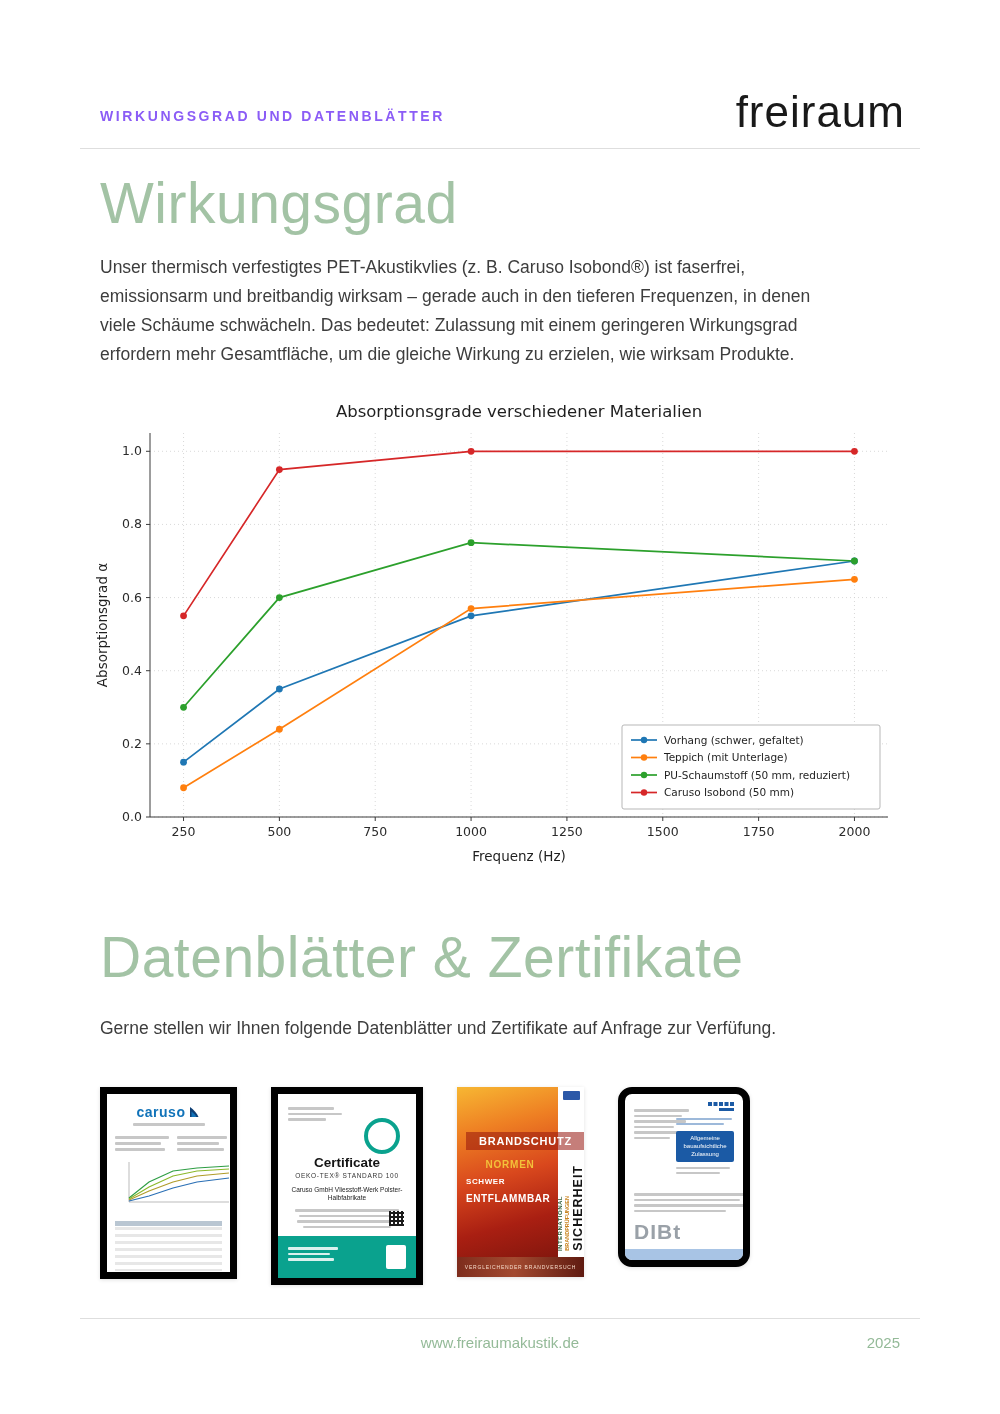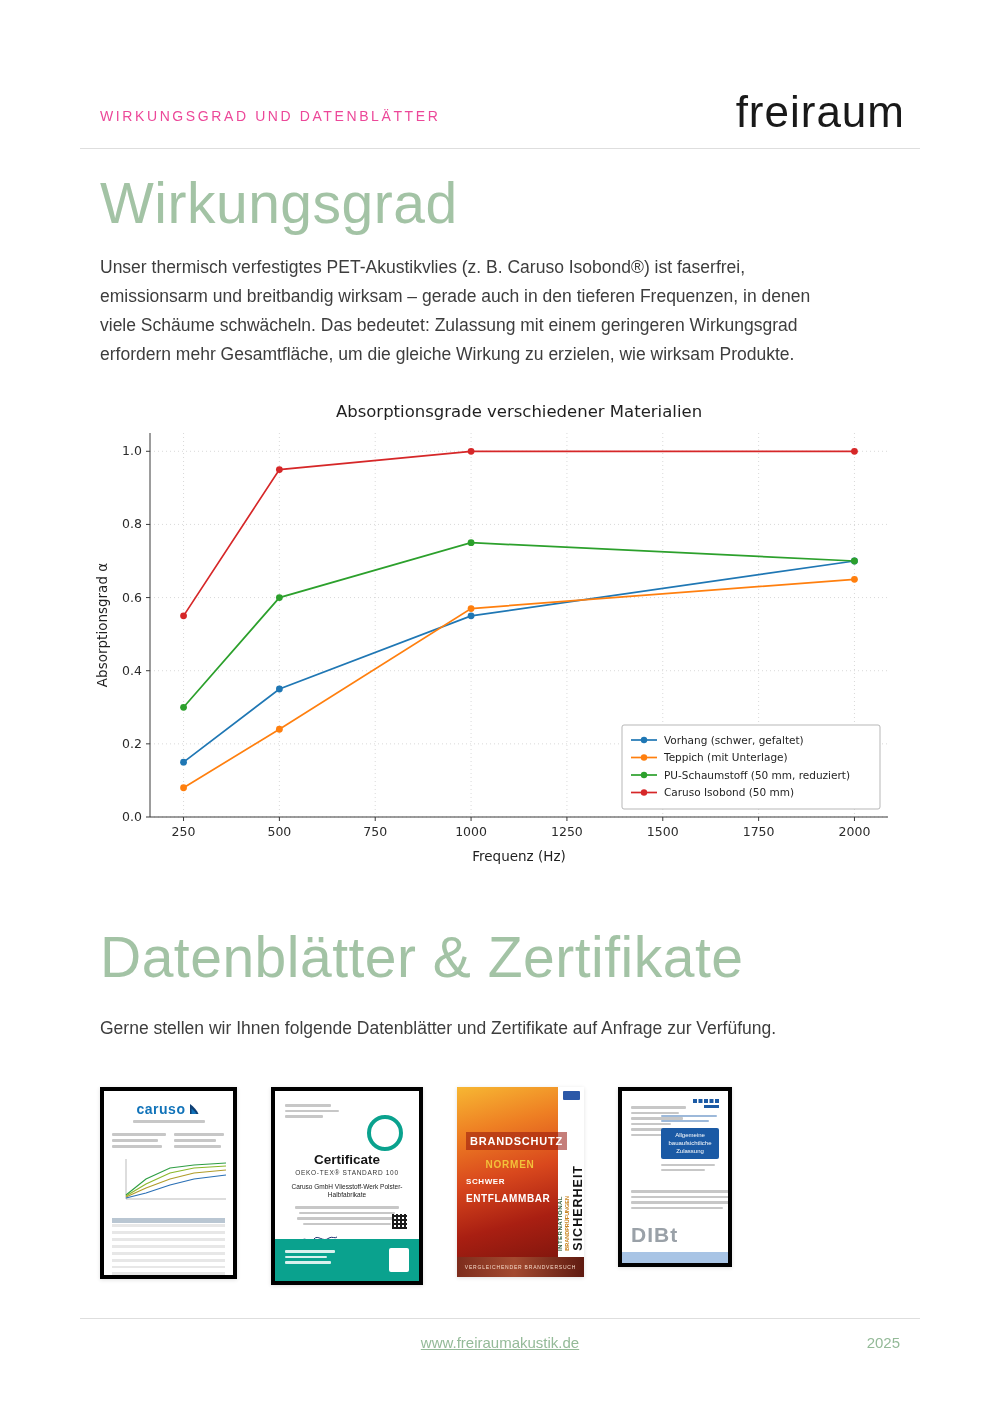--- a/index.html
+++ b/index.html
@@ -2,41 +2,41 @@
 <html><head>
 <meta charset="utf-8">
 <style>
   html,body{margin:0;padding:0;background:#ffffff;}
   .page{position:relative;width:1000px;height:1414px;background:#fff;overflow:hidden;
         font-family:"Liberation Sans",sans-serif;color:#3d3d3d;}
 
   
   .header{display:flex;justify-content:space-between;align-items:flex-end;
           margin:0 95px 0 100px;padding-top:68px;}
-  .eyebrow{font-size:14px;letter-spacing:2.6px;color:#ec4899;font-weight:400;padding-bottom:10px;margin-top:40px;}
+  .eyebrow{font-size:14px;letter-spacing:2.6px;color:#8b5cf6;font-weight:700;padding-bottom:10px;margin-top:40px;}
   .logo{font-size:44px;font-weight:400;color:#191919;letter-spacing:1px;line-height:1;}
   .rule{border:none;border-top:1px solid #dedede;margin:14px 80px 0 80px;}
 
   
   h1.big{margin:24px 0 0 100px;font-size:57px;font-weight:400;color:#a3c3a5;letter-spacing:.5px;line-height:1.08;}
   .copy{margin:18px 0 0 100px;font-size:17.5px;line-height:29px;color:#3d3d3d;}
   .copy div{white-space:nowrap;}
 
   
   .chart-block{margin:30px 0 0 92px;width:820px;}
   svg.main-chart{display:block;}
   svg.main-chart text{font-family:"DejaVu Sans",sans-serif;}
   .tick{font-size:12.5px;fill:#2b2b2b;}
   .axis-label{font-size:13.5px;fill:#1f1f1f;}
   .chart-title{font-size:16.5px;fill:#1f1f1f;}
   .legend-text{font-size:10.5px;fill:#1f1f1f;}
 
   
   .thumbs{display:flex;align-items:flex-start;gap:34px;margin:44px 0 0 100px;}
-  .thumb{position:relative;background:#fff;border:4px solid #000000;
+  .thumb{position:relative;background:#fff;border:7px solid #000000;
          box-shadow:0 1px 4px rgba(0,0,0,.12);overflow:hidden;box-sizing:border-box;}
   .bar{height:3px;background:#c7c7c7;border-radius:1px;margin:3px auto;}
   .bar.left{margin:3px 0;}
 
   
   .t-caruso{width:137px;height:192px;padding:8px 8px;}
   .c-logo-row{display:flex;justify-content:center;align-items:center;gap:3px;margin-top:2px;}
   .caruso-word{font-size:14px;font-weight:700;color:#1173b9;letter-spacing:.5px;}
   .c-two-col{display:flex;gap:8px;margin-top:7px;}
   .c-two-col>div{flex:1;}
@@ -65,44 +65,44 @@
            background:linear-gradient(165deg,#f7b733 0%,#ee7f23 22%,#d9481d 45%,#a91f12 68%,#6e120b 100%);}
   .v-strip{position:absolute;top:0;right:0;bottom:20px;width:26px;background:#fff;
            display:flex;flex-direction:row;justify-content:center;align-items:flex-end;gap:1px;padding-bottom:6px;box-sizing:border-box;}
   .vtxt{writing-mode:vertical-rl;transform:rotate(180deg);white-space:nowrap;}
   .v-int{font-size:6px;color:#2e5d3a;font-weight:700;letter-spacing:.5px;}
   .v-acc{font-size:5.5px;color:#c8821e;font-weight:700;}
   .v-sich{font-size:12.5px;color:#141414;font-weight:700;letter-spacing:1px;}
   .nova-logo{position:absolute;top:4px;right:4px;width:17px;height:9px;background:#2b58a8;border-radius:1px;}
   .b-main{position:absolute;top:44px;left:9px;right:30px;}
   .b-title{display:inline-block;background:rgba(150,20,12,.55);color:#fff;font-weight:700;
-           font-size:11px;letter-spacing:.8px;padding:3px 4px;}
+           font-size:11px;letter-spacing:.8px;padding:3px 13px;}
   .b-sub{color:#f3c13a;font-weight:700;font-size:10px;letter-spacing:.8px;margin-top:9px;text-align:center;}
   .b-l1{color:#fff;font-weight:700;font-size:8px;letter-spacing:.6px;margin-top:7px;}
   .b-l2{color:#fff;font-weight:700;font-size:10px;letter-spacing:.6px;margin-top:7px;}
   .b-strip{position:absolute;left:0;right:0;bottom:0;height:20px;
            background:linear-gradient(90deg,#7d2c1c,#a34a30 45%,#5f1a10);
            display:flex;align-items:center;justify-content:center;}
   .b-caption{font-size:5px;letter-spacing:.8px;color:#f4d9c8;}
 
   
-  .t-dibt{width:114px;height:180px;}
+  .t-dibt{width:132px;height:180px;border-radius:14px;}
   .d-left{position:absolute;top:12px;left:9px;width:58px;}
   .d-right{position:absolute;top:8px;right:9px;width:58px;}
   .d-right .bar{background:#9db9da;}
   .zulassung-box{margin-top:6px;background:#1b5aa5;color:#fff;font-size:6px;line-height:1.3;
                  text-align:center;padding:4px 3px;border-radius:2px;}
   .d-mid{position:absolute;top:96px;left:9px;right:9px;}
   .dibt-word{position:absolute;left:9px;bottom:16px;font-size:21px;font-weight:700;color:#9aa1a8;letter-spacing:1px;}
   .d-band{position:absolute;left:0;right:0;bottom:0;height:11px;background:#a8c4e5;}
 
   
   .footer{position:absolute;left:80px;right:80px;top:1318px;}
   .footer-row{position:relative;margin-top:15px;}
-  .footer-url{display:block;text-align:center;color:#94ba98;font-size:15px;text-decoration:underline;}
+  .footer-url{display:block;text-align:center;color:#94ba98;font-size:15px;}
   .footer-year{position:absolute;right:20px;top:0;color:#94ba98;font-size:15px;}
 </style>
 </head>
 <body>
 
 <div class="page">
 
   <div class="header">
     <span class="eyebrow">WIRKUNGSGRAD UND DATENBLÄTTER</span>
     <span class="logo">freiraum</span>

